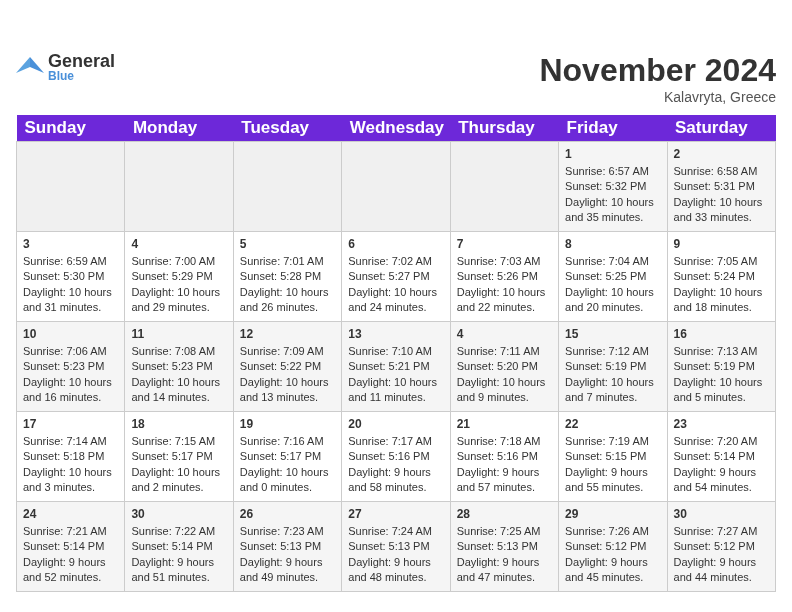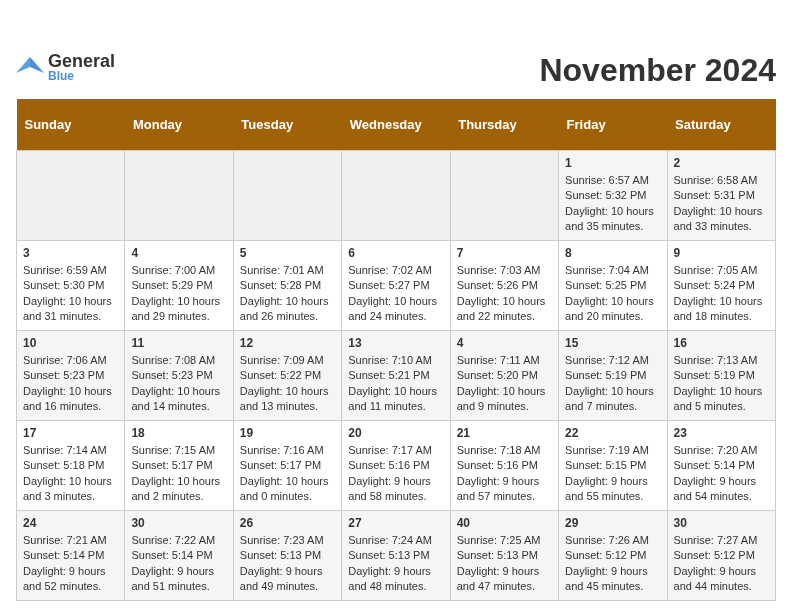--- a/index.html
+++ b/index.html
@@ -52,25 +52,25 @@
     .location {
       font-size: 14px;
       color: #555;
     }
     table {
       width: 100%;
       border-collapse: collapse;
       table-layout: fixed;
     }
     thead th {
-      background-color: #a16207;
+      background-color: #6d28d9;
       color: #fff;
       text-align: left;
-      padding: 18px 8px;
-      font-size: 13px;
+      padding: 3px 8px;
+      font-size: 17px;
       font-weight: bold;
     }
     tbody td {
       border: 1px solid #ccc;
       vertical-align: top;
       padding: 5px 6px;
       font-size: 10.5px;
       color: #333;
       height: 90px;
     }
@@ -103,20 +103,21 @@
       <polygon points="14,4 28,20 14,14" fill="#4a90d9"></polygon>
       <polygon points="0,20 14,4 14,14" fill="#5ba3e0"></polygon>
     </svg>
     <div class="logo-text">
       <span class="logo-general">General</span>
       <span class="logo-blue">Blue</span>
     </div>
   </div>
   <div class="title-section">
     <div class="month-title">November 2024</div>
+    <div class="location">Kalavryta, Greece</div>
   </div>
 </div>
 
 <table>
   <thead>
     <tr>
     <th>Sunday</th>
         <th>Monday</th>
         <th>Tuesday</th>
         <th>Wednesday</th>
@@ -242,21 +243,21 @@
         </td>
         <td>
           <div class="day-number">26</div>
           <div class="day-info">Sunrise: 7:23 AM<br>Sunset: 5:13 PM<br>Daylight: 9 hours and 49 minutes.</div>
         </td>
         <td>
           <div class="day-number">27</div>
           <div class="day-info">Sunrise: 7:24 AM<br>Sunset: 5:13 PM<br>Daylight: 9 hours and 48 minutes.</div>
         </td>
         <td>
-          <div class="day-number">40</div>
+          <div class="day-number">28</div>
           <div class="day-info">Sunrise: 7:25 AM<br>Sunset: 5:13 PM<br>Daylight: 9 hours and 47 minutes.</div>
         </td>
         <td>
           <div class="day-number">29</div>
           <div class="day-info">Sunrise: 7:26 AM<br>Sunset: 5:12 PM<br>Daylight: 9 hours and 45 minutes.</div>
         </td>
         <td>
           <div class="day-number">30</div>
           <div class="day-info">Sunrise: 7:27 AM<br>Sunset: 5:12 PM<br>Daylight: 9 hours and 44 minutes.</div>
         </td>

